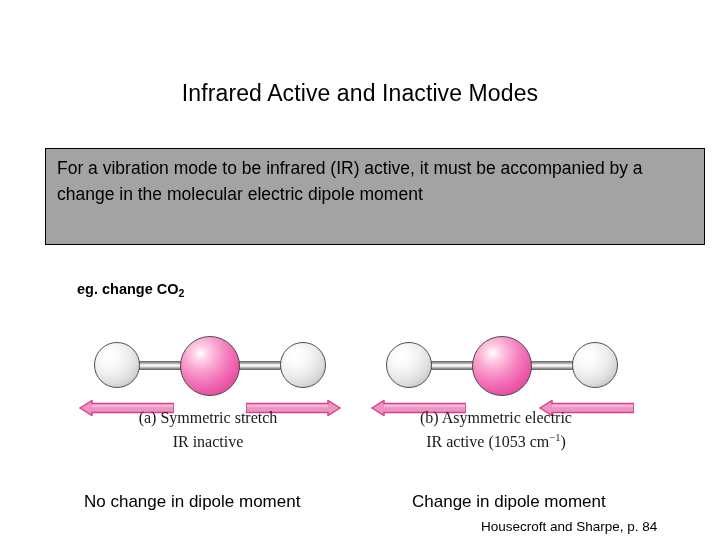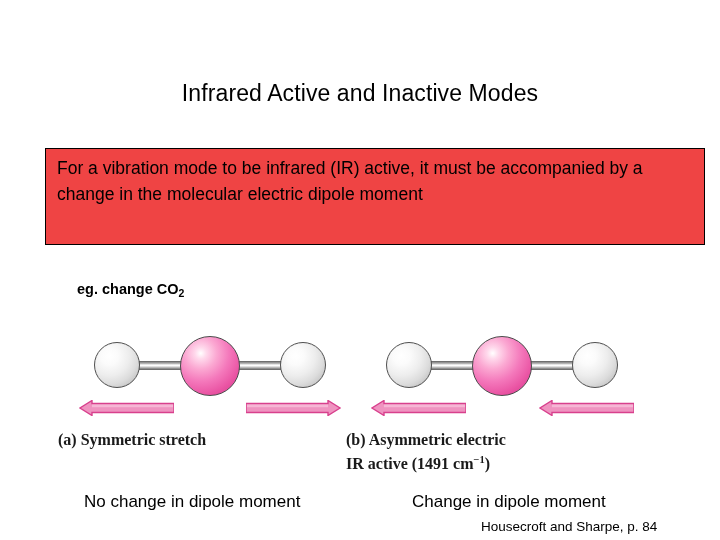--- a/index.html
+++ b/index.html
@@ -37,21 +37,21 @@
 
   
   .statement-box {
     position: absolute;
     left: 45px;
     top: 148px;
     width: 660px;
     height: 97px;
     border: 1.5px solid #000;
     box-sizing: border-box;
-    background: #ef4444;
+    background: #a3a3a3;
   }
   .statement-text {
     position: absolute;
     left: 11px;
     top: 6px;
     width: 630px;
     font-size: 17.5px;
     line-height: 26px;
     color: #000;
   }
@@ -143,25 +143,25 @@
     height: 16px;
     width: 96px;
   }
   .arrow.left-slot  { left: 8px; }
   .arrow.right-slot { left: 176px; }
   .arrow svg { display: block; }
 
   
   .caption {
     position: absolute;
-    top: 430px;
+    top: 408px;
     width: 300px;
-    text-align: left;
+    text-align: center;
     font-family: "Liberation Serif", serif;
-    font-weight: bold;
+    font-weight: normal;
     font-size: 16px;
     line-height: 20px;
     color: #1a1a1a;
   }
   .caption.left  { left: 58px; }
   .caption.right { left: 346px; }
   .caption .line2 { display: block; }
   .caption sup {
     font-size: 10.5px;
     vertical-align: super;
@@ -246,25 +246,26 @@
     <div class="arrow right-slot">
       <svg width="96" height="16" viewBox="0 0 96 16">
         <path d="M 96 3.5 L 96 12.5 L 14 12.5 L 14 15.5 L 2 8 L 14 0.5 L 14 3.5 Z" fill="#ef93c0" stroke="#d8408d" stroke-width="1.4" stroke-linejoin="miter"></path>
         <path d="M 14 4.6 L 95 4.6 L 95 7.2 L 14 7.2 Z" fill="#f7bcd8" opacity="0.85"></path>
       </svg>
     </div>
   </div>
 
   <div class="caption left">
     <span>(a) Symmetric stretch</span>
+    <span class="line2"><span>IR inactive</span><sup></sup><span></span></span>
   </div>
 
   <div class="caption right">
     <span>(b) Asymmetric electric</span>
-    <span class="line2"><span>IR active (1491 cm</span><sup>−1</sup><span>)</span></span>
+    <span class="line2"><span>IR active (1053 cm</span><sup>−1</sup><span>)</span></span>
   </div>
 
   <div class="dipole-label left">No change in dipole moment</div>
 
   <div class="dipole-label right">Change in dipole moment</div>
 
   <div class="attribution">Housecroft and Sharpe, p. 84</div>
 
 </div>
 

